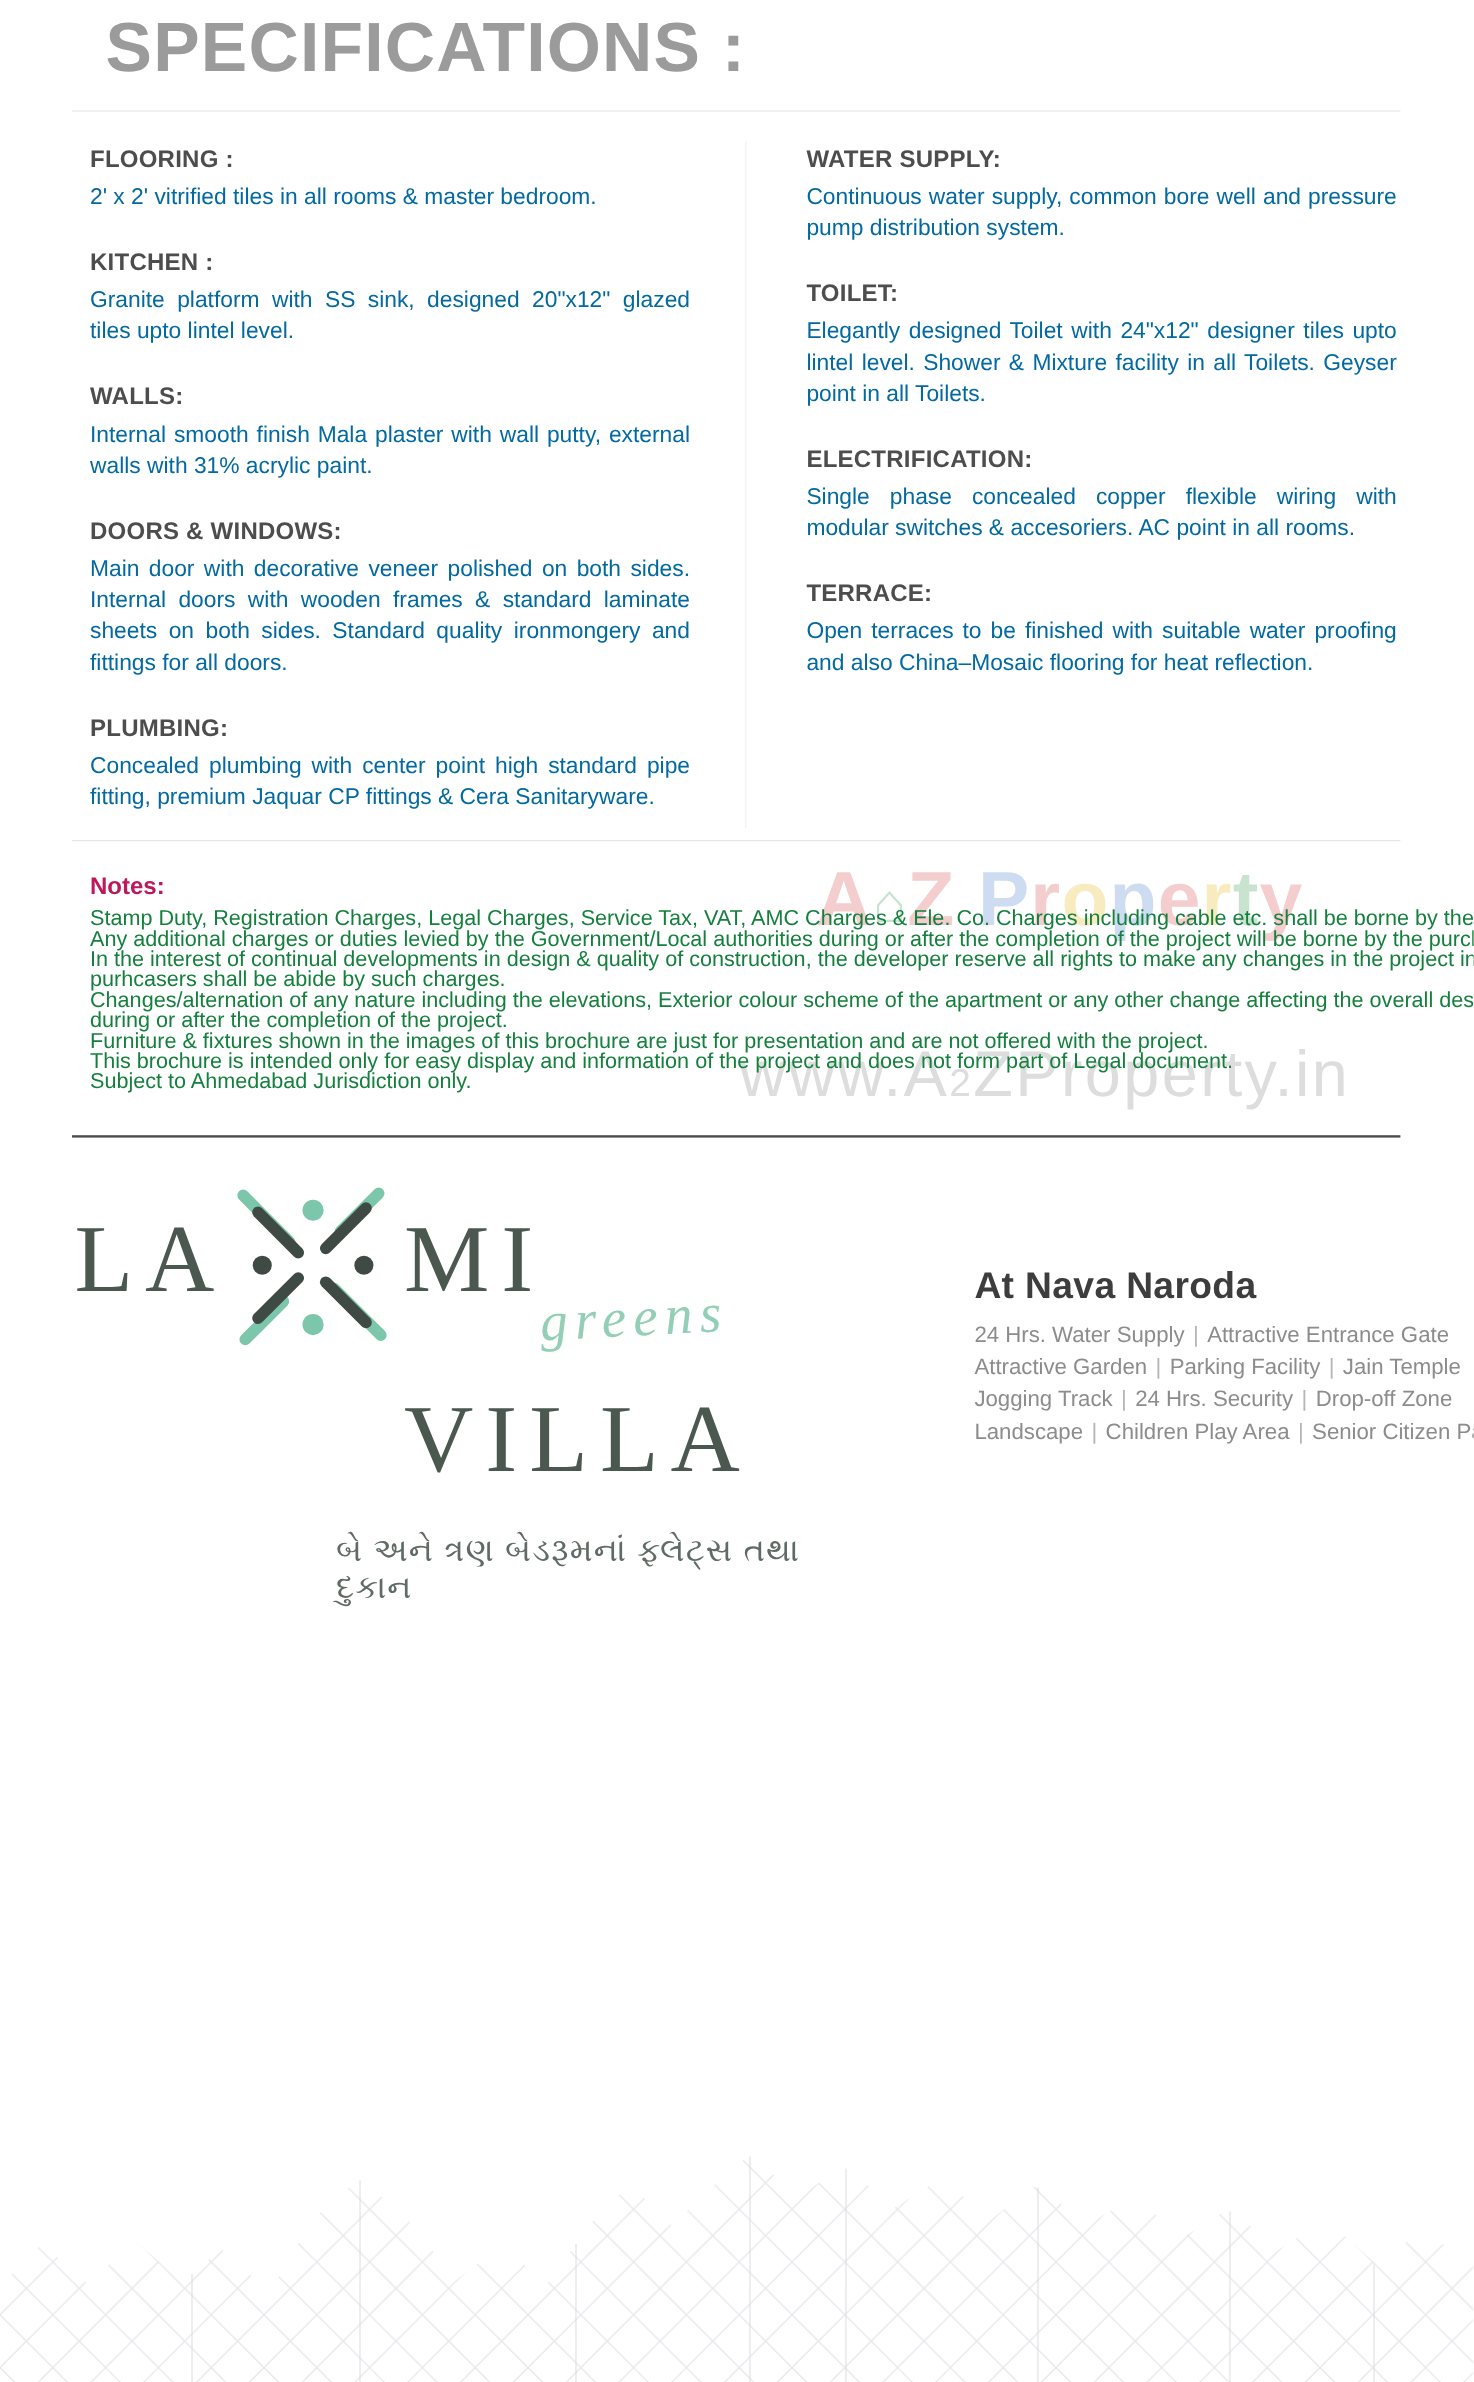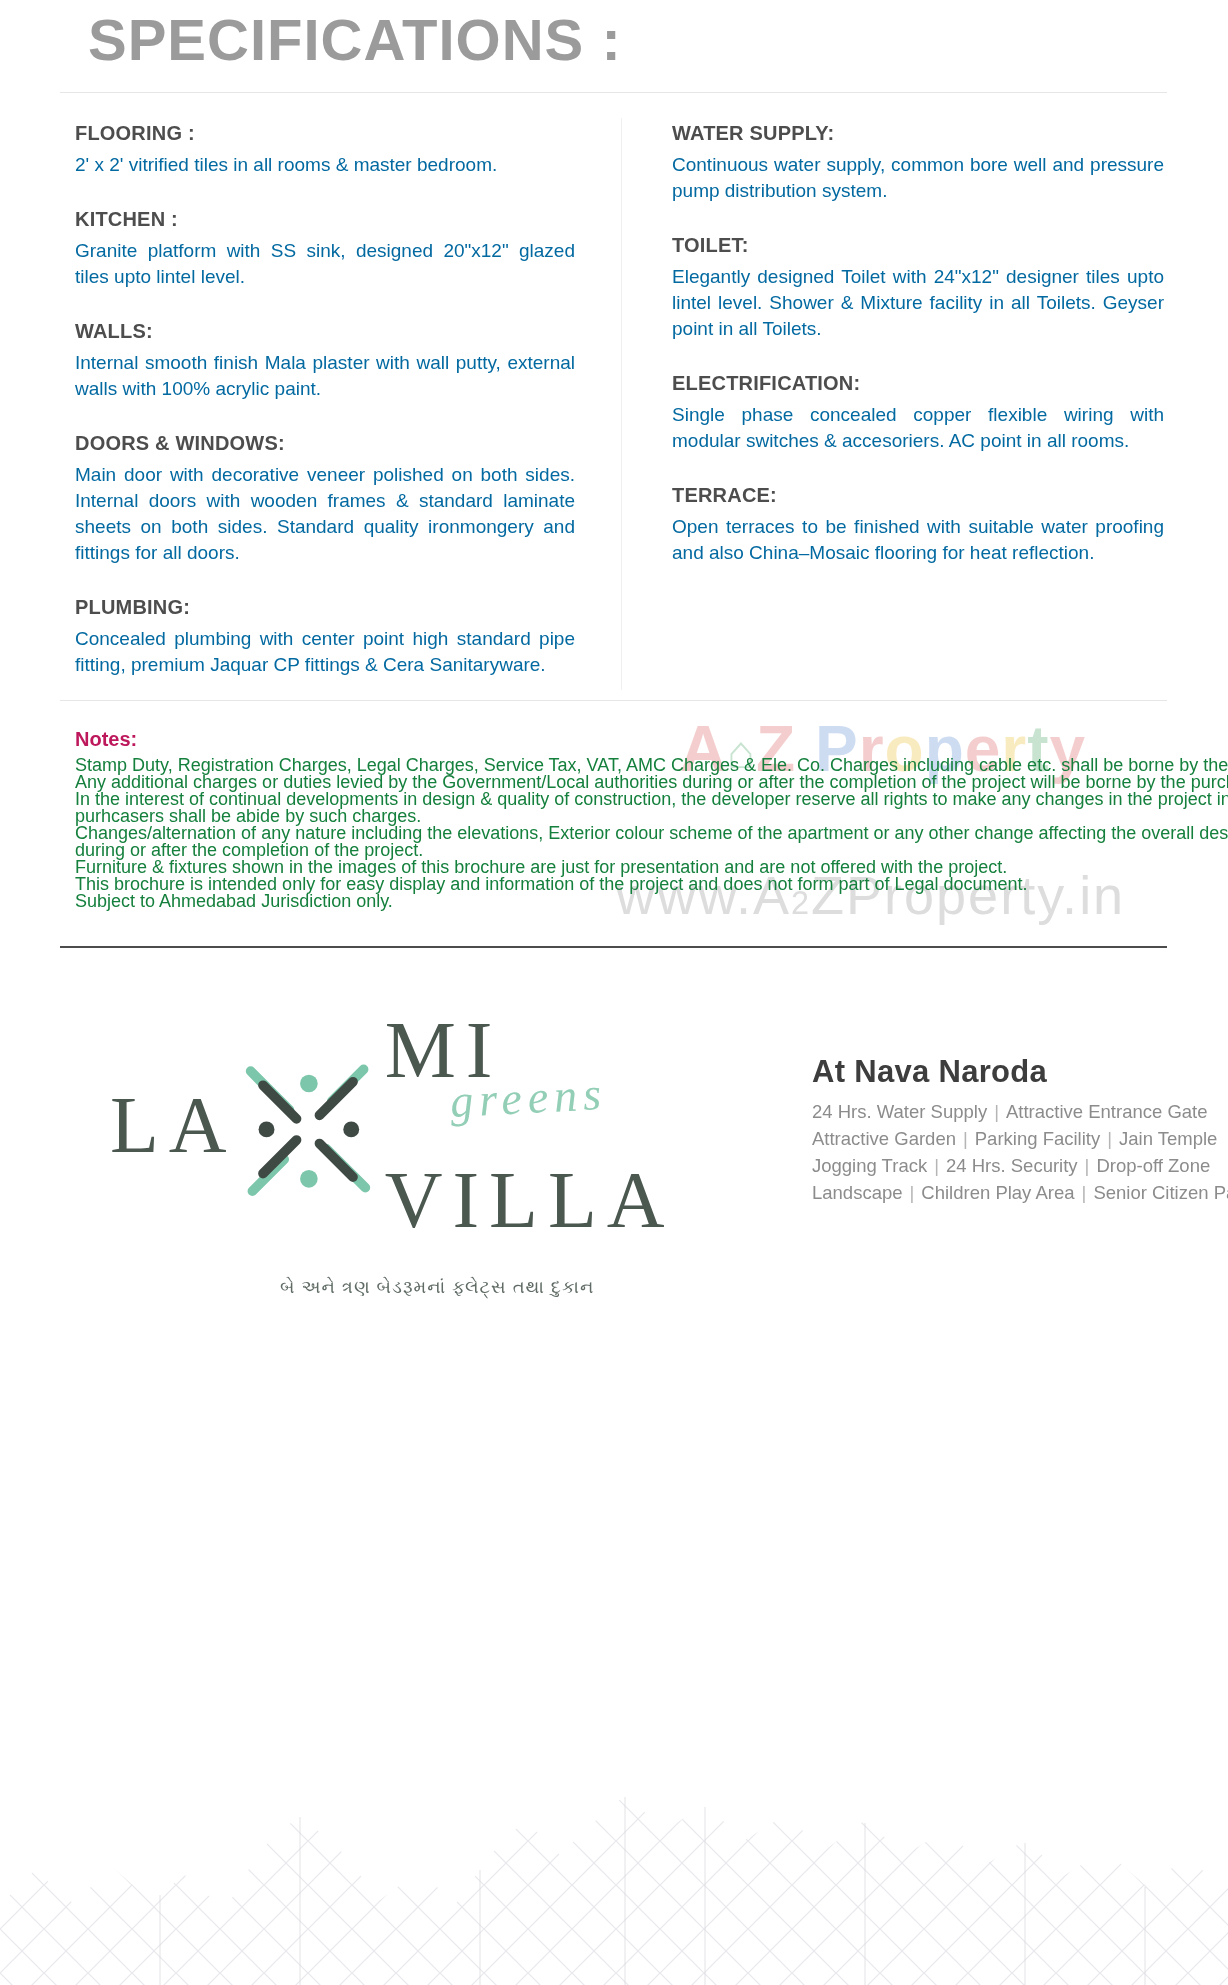--- a/index.html
+++ b/index.html
@@ -43,33 +43,33 @@
   }
   .wm-small{font-size:.72em;vertical-align:.06em;}
   .url-watermark{
     position:absolute;top:864px;left:616px;z-index:2;
     font-size:54px;color:#dddddd;letter-spacing:2px;white-space:nowrap;
   }
   .url-sub{font-size:.6em;}
 
   
   .logo-block{position:absolute;top:975px;left:62px;width:620px;z-index:3;}
-  .logo-row{display:flex;align-items:center;margin-left:48px;}
+  .logo-row{display:flex;}
   .logo-word{
     font-family:"Liberation Serif", serif;font-size:80px;color:#4b5850;
     letter-spacing:10px;line-height:150px;
   }
   .logo-x{width:150px;height:150px;margin:0 2px 0 -4px;flex:0 0 auto;}
   .logo-script{
     position:absolute;left:388px;top:96px;
     font-family:"Liberation Serif", serif;font-style:italic;
     font-size:46px;color:#93ceb6;letter-spacing:6px;transform:rotate(-3deg);
   }
   .logo-tagline{
-    margin:2px 0 0 218px;font-size:18px;color:#5f6b64;letter-spacing:1px;
+    margin:2px 0 0 218px;font-size:27px;color:#5f6b64;letter-spacing:1px;
   }
 
   
   .location{position:absolute;top:1054px;left:812px;width:370px;z-index:3;}
   .location-heading{margin:0 0 8px 0;font-size:31px;font-weight:700;color:#3d3d3d;letter-spacing:.3px;}
   .amenity-line{font-size:18.5px;line-height:27px;color:#8c8c8c;white-space:nowrap;}
   .sep{color:#b5b5b5;padding:0 7px;}
 
   
   .bottom-pattern{position:absolute;left:0;bottom:0;width:1228px;height:210px;}
@@ -84,21 +84,21 @@
     <div class="spec-section">
       <h3 class="spec-heading">FLOORING :</h3>
       <p class="spec-body">2' x 2' vitrified tiles in all rooms &amp; master bedroom.</p>
     </div>
     <div class="spec-section">
       <h3 class="spec-heading">KITCHEN :</h3>
       <p class="spec-body">Granite platform with SS sink, designed 20"x12" glazed tiles upto lintel level.</p>
     </div>
     <div class="spec-section">
       <h3 class="spec-heading">WALLS:</h3>
-      <p class="spec-body">Internal smooth finish Mala plaster with wall putty, external walls with 100% acrylic paint.</p>
+      <p class="spec-body">Internal smooth finish Mala plaster with wall putty, external walls with 31% acrylic paint.</p>
     </div>
     <div class="spec-section">
       <h3 class="spec-heading">DOORS &amp; WINDOWS:</h3>
       <p class="spec-body">Main door with decorative veneer polished on both sides. Internal doors with wooden frames &amp; standard laminate sheets on both sides. Standard quality ironmongery and fittings for all doors.</p>
     </div>
     <div class="spec-section">
       <h3 class="spec-heading">PLUMBING:</h3>
       <p class="spec-body">Concealed plumbing with center point high standard pipe fitting, premium Jaquar CP fittings &amp; Cera Sanitaryware.</p>
     </div>
   </div>

